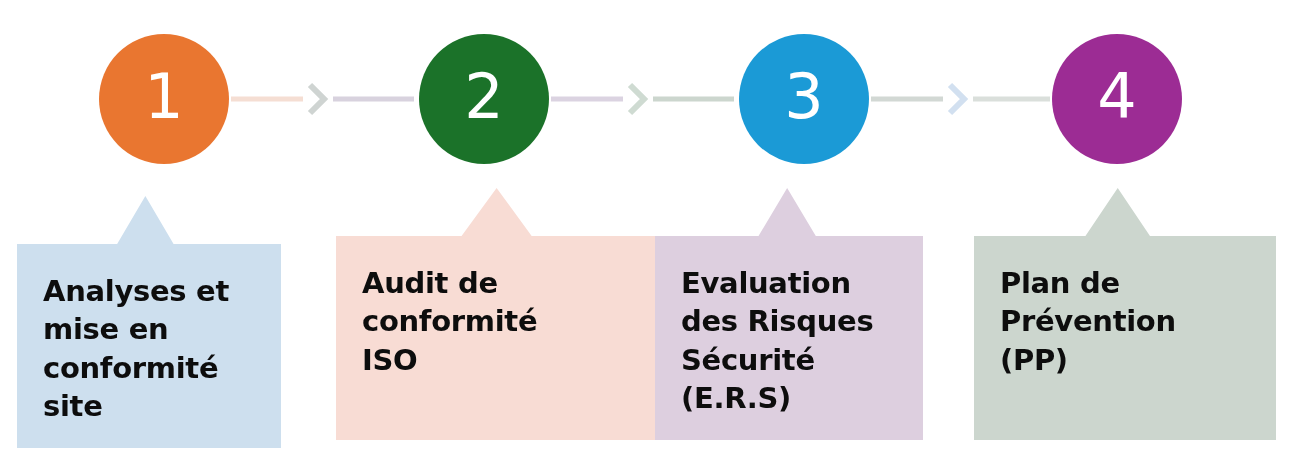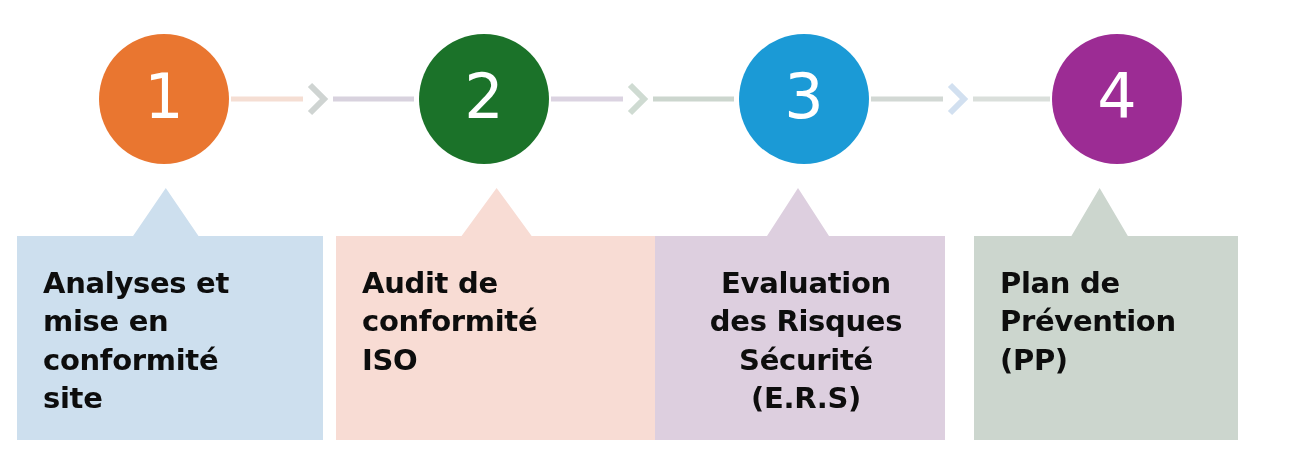--- a/index.html
+++ b/index.html
@@ -96,21 +96,21 @@
     <g>
       <line x1="871" y1="99" x2="943" y2="99" stroke="#d2d8d4" stroke-width="5"></line>
       <polyline points="950,85 964,99 950,113" fill="none" stroke="#d2e0f0" stroke-width="6" stroke-linecap="butt" stroke-linejoin="miter"></polyline>
       <line x1="973" y1="99" x2="1050" y2="99" stroke="#dadfdb" stroke-width="5"></line>
     </g>
   </svg>
 
   <div class="step-circle" style="left:99px; top:34px; background:#E97630;">
     <span class="step-number">1</span>
   </div>
-  <div class="callout" style="left:17px; top:188px; width:306px; height:252px;">
+  <div class="callout" style="left:17px; top:196px; width:264px; height:252px;">
     <svg class="callout-shape" viewBox="0 0 290 252" preserveAspectRatio="none" aria-hidden="true">
       <polygon points="0,48 110,48 141,0 172,48 290,48 290,252 0,252" fill="#cddfee"></polygon>
     </svg>
     <div class="callout-text">Analyses  et
 mise en
 conformité
 site</div>
   </div>
 
   <div class="step-circle" style="left:419px; top:34px; background:#1B7229;">
@@ -121,34 +121,34 @@
       <polygon points="0,48 111,48 142,0 173,48 290,48 290,252 0,252" fill="#f8dcd4"></polygon>
     </svg>
     <div class="callout-text">Audit de
 conformité
 ISO</div>
   </div>
 
   <div class="step-circle" style="left:739px; top:34px; background:#1B9AD6;">
     <span class="step-number">3</span>
   </div>
-  <div class="callout" style="left:655px; top:188px; width:290px; height:252px;text-align:center;">
+  <div class="callout" style="left:655px; top:188px; width:268px; height:252px;">
     <svg class="callout-shape" viewBox="0 0 290 252" preserveAspectRatio="none" aria-hidden="true">
       <polygon points="0,48 112,48 143,0 174,48 290,48 290,252 0,252" fill="#ddcfdf"></polygon>
     </svg>
     <div class="callout-text">Evaluation
 des Risques
 Sécurité
 (E.R.S)</div>
   </div>
 
   <div class="step-circle" style="left:1052px; top:34px; background:#9C2C94;">
     <span class="step-number">4</span>
   </div>
-  <div class="callout" style="left:974px; top:188px; width:264px; height:252px;padding-left:44px;">
+  <div class="callout" style="left:974px; top:188px; width:302px; height:252px;padding-left:44px;">
     <svg class="callout-shape" viewBox="0 0 290 252" preserveAspectRatio="none" aria-hidden="true">
       <polygon points="0,48 107,48 138,0 169,48 290,48 290,252 0,252" fill="#ccd6ce"></polygon>
     </svg>
     <div class="callout-text">Plan de
 Prévention
 (PP)</div>
   </div>
 
 </div>
 

